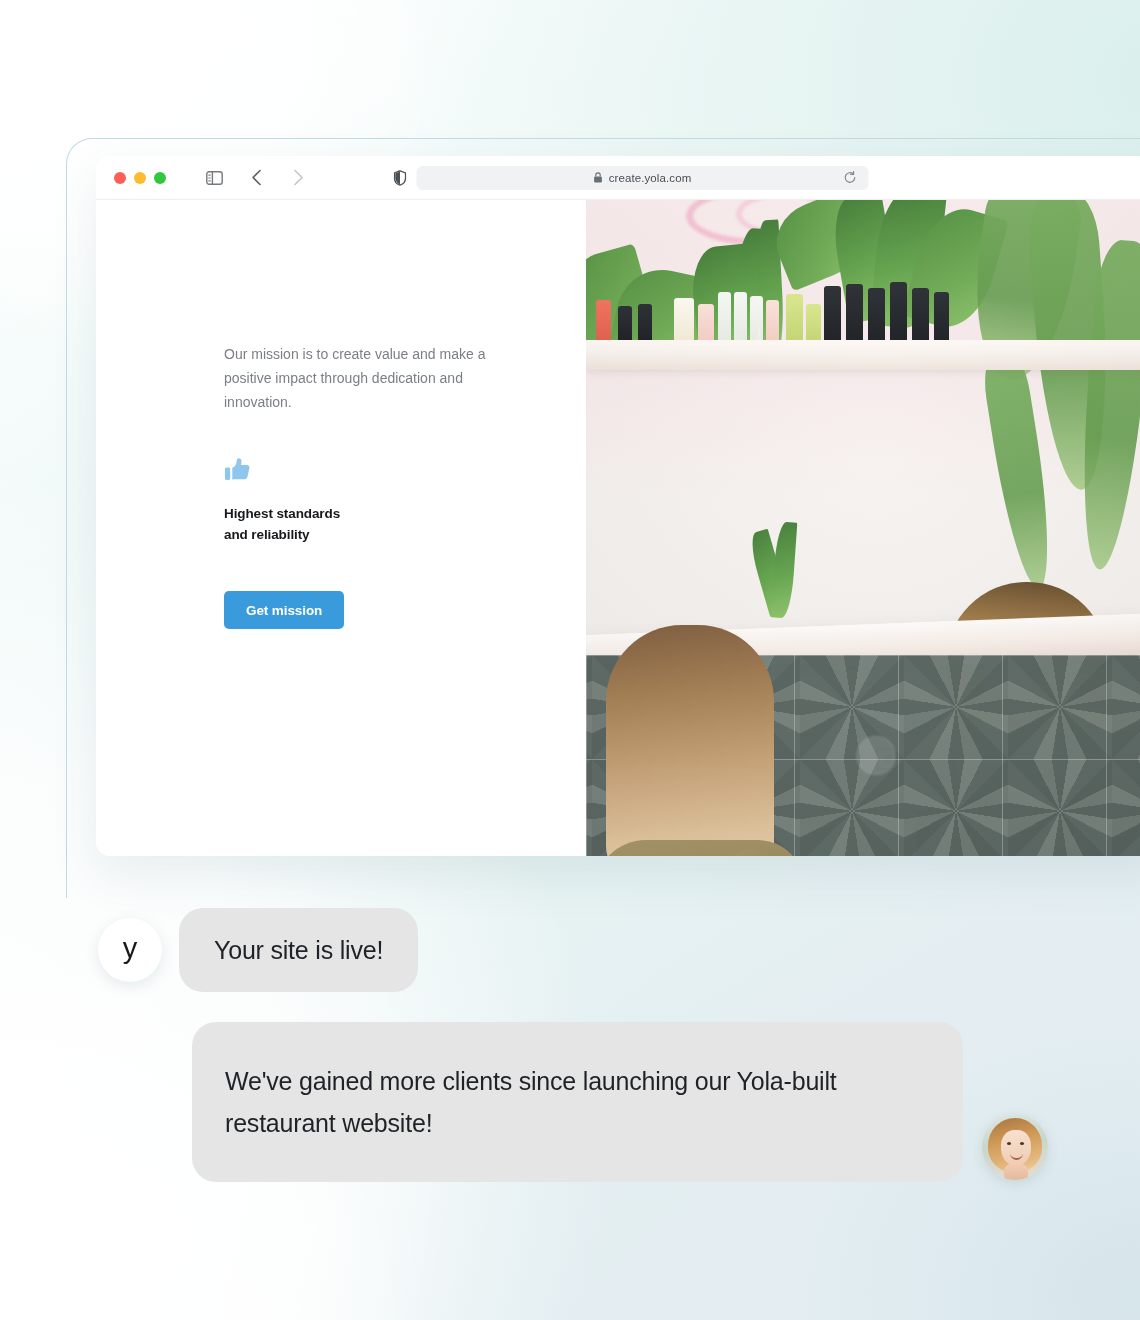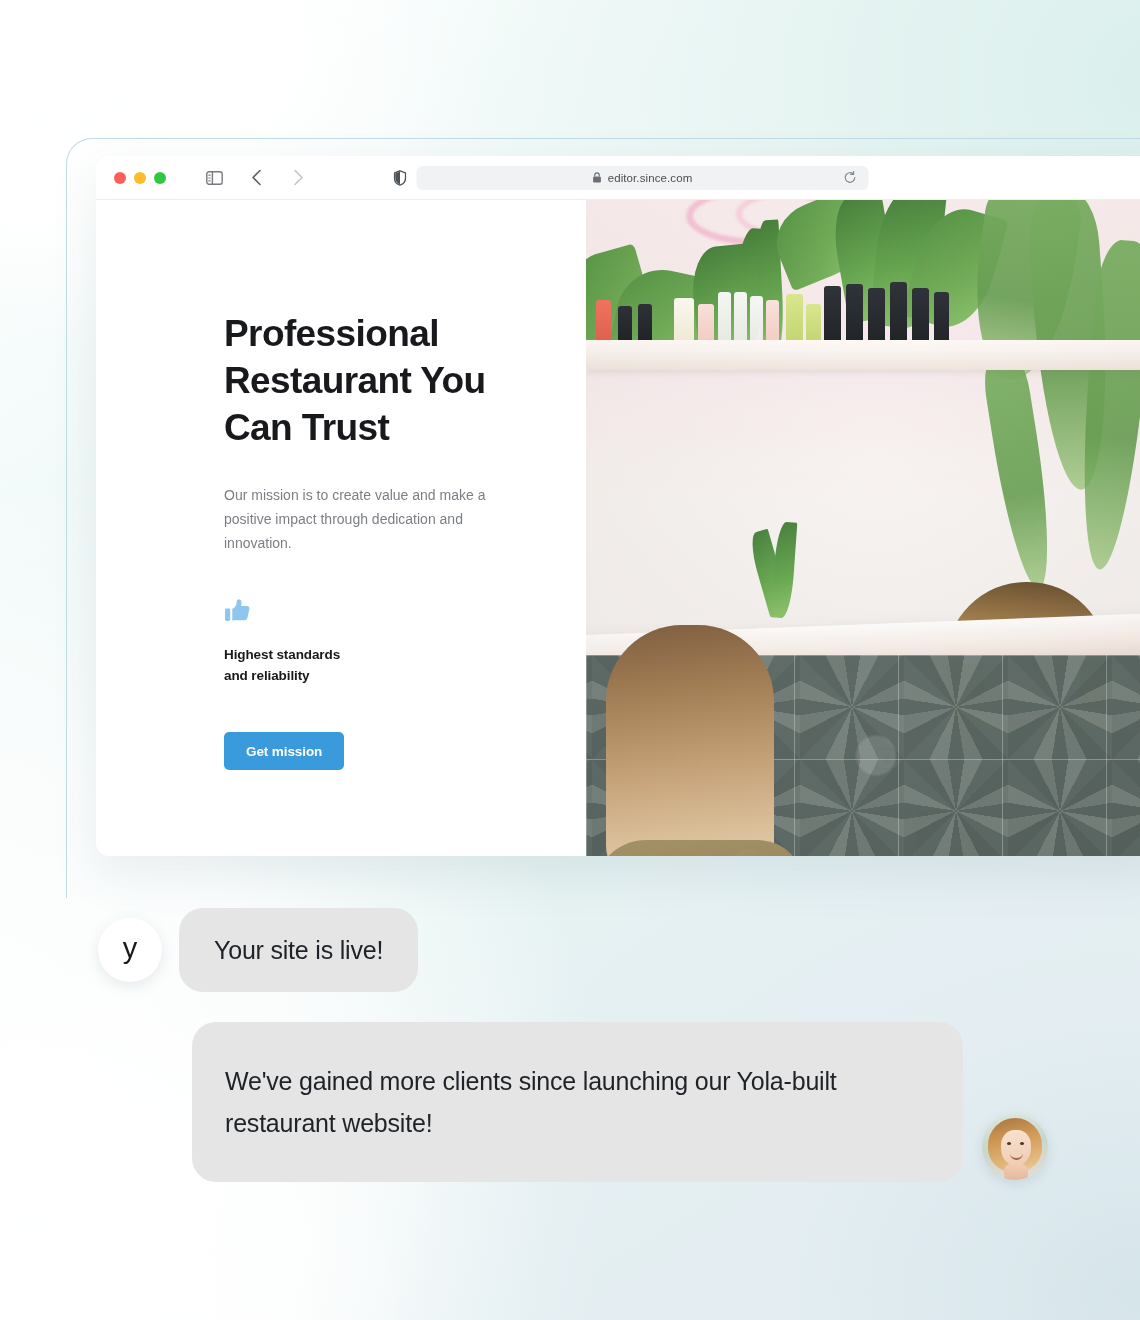--- a/index.html
+++ b/index.html
@@ -473,36 +473,35 @@
         </svg>
       </span>
       <div class="url-bar">
         <span class="url-inner">
           <span class="lock-icon">
             <svg width="9" height="11" viewBox="0 0 9 11" fill="none">
               <rect x="0.6" y="4.4" width="7.8" height="6.1" rx="1.3" fill="#6a6f73"></rect>
               <path d="M2.3 4.4V3.1a2.2 2.2 0 014.4 0v1.3" stroke="#6a6f73" stroke-width="1.15" fill="none"></path>
             </svg>
           </span>
-          <span class="url-text">editor.since.com</span>
+          <span class="url-text">create.yola.com</span>
         </span>
         <span class="reload-icon">
           <svg width="13" height="13" viewBox="0 0 13 13" fill="none">
             <path d="M11.3 6.5a4.8 4.8 0 11-1.5-3.5" stroke="#85898d" stroke-width="1.2" stroke-linecap="round" fill="none"></path>
             <path d="M10.1 0.5v2.9H7.2" stroke="#85898d" stroke-width="1.2" stroke-linecap="round" stroke-linejoin="round" fill="none"></path>
           </svg>
         </span>
       </div>
     </div>
   </div>
 
   <div class="page-content">
 
     <div class="hero-left">
-      <h1 class="hero-heading">Professional Restaurant You Can Trust</h1>
       <p class="hero-sub">Our mission is to create value and make a positive impact through dedication and innovation.</p>
 
       <div class="features">
 
         <div class="feature">
           <div class="feature-icon">
             <svg width="27" height="27" viewBox="0 0 27 27" fill="#8fc6ee">
               <rect x="1" y="11.5" width="5.2" height="12.5" rx="1.4"></rect>
               <path d="M8.3 24V11.8c1.7-.5 2.9-1.7 3.6-3.2.6-1.3.7-2.6.8-4.1.05-1.1.6-1.9 1.7-2.1 1.5-.25 2.7.7 3 2.2.28 1.5.05 3-.45 4.5h6.1c1.6 0 2.7 1.4 2.35 2.95l-1.8 8.1C23.3 22.1 22 23.2 20.5 23.2H9.6c-.5 0-.95.3-1.3.8z"></path>
             </svg>

